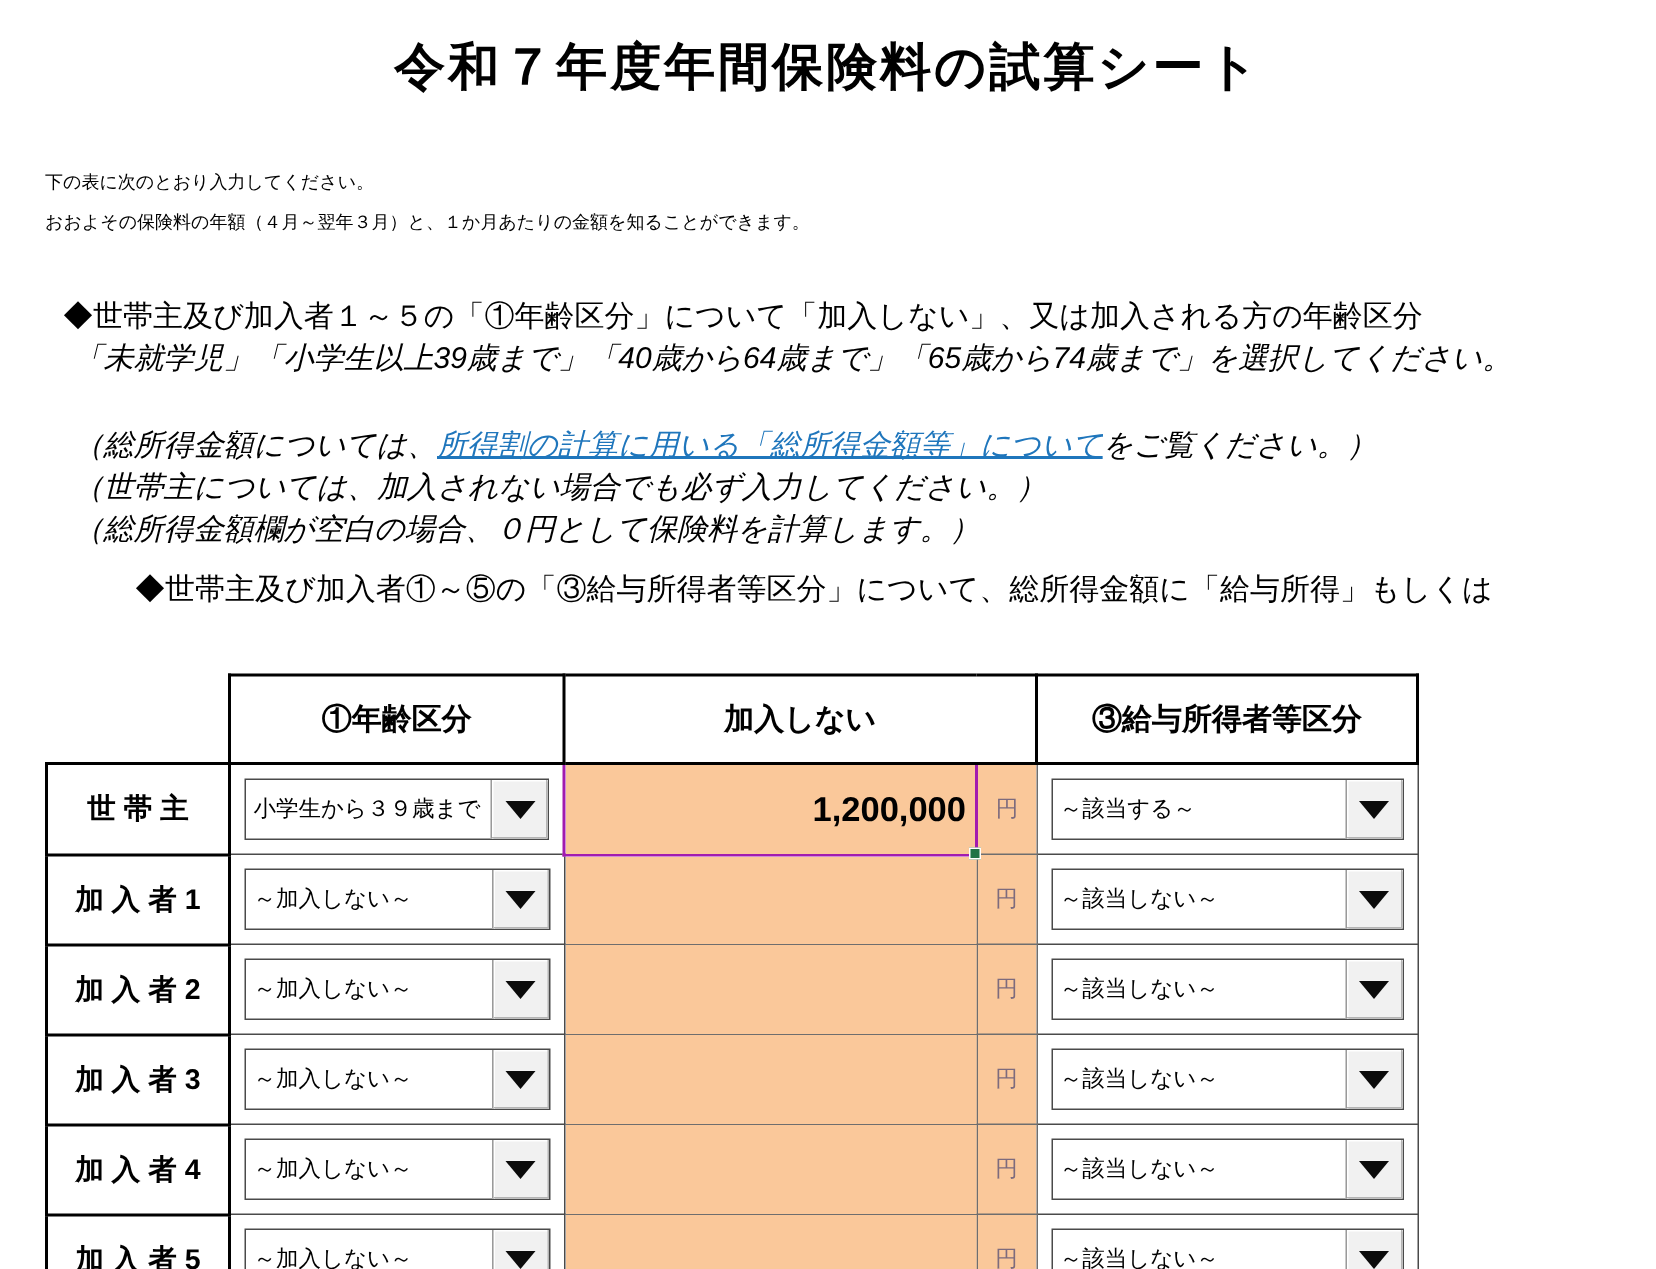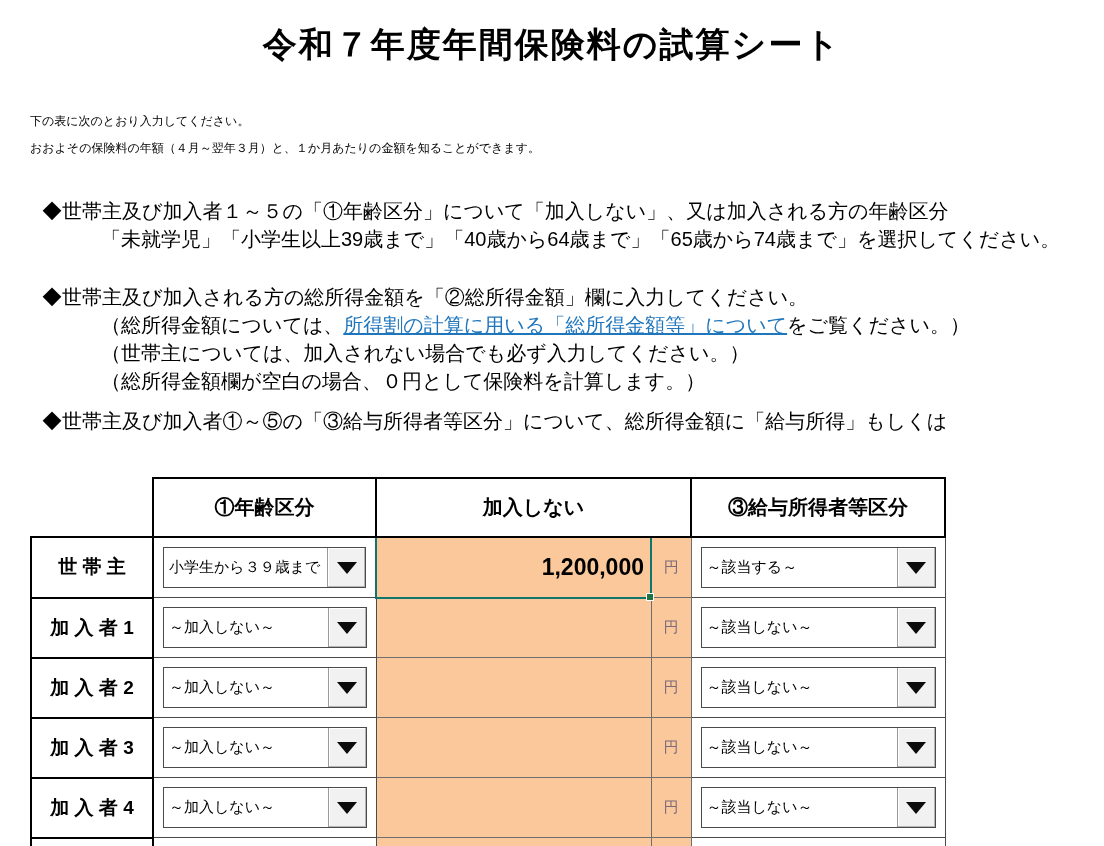--- a/index.html
+++ b/index.html
@@ -5,43 +5,43 @@
   * { margin:0; padding:0; box-sizing:border-box; }
   html,body { width:1104px; height:846px; background:#ffffff; color:#000;
               font-family:"Liberation Sans", sans-serif; overflow:hidden; }
 
   .title { margin-top:22px; text-align:center; font-size:34px; font-weight:bold; letter-spacing:2px; }
 
   .intro { margin:40px 0 0 30px; font-size:12px; line-height:27px; }
 
   .bullet { font-size:20px; line-height:28px; }
   .bullet .l1 { margin-left:42px; }
-  .bullet .l2 { margin-left:101px; }
+  .bullet .l2 { margin-left:49px;font-style:italic; }
   .b1 { margin-top:35px; }
   .b2 { margin-top:30px; }
-  .b3 { margin-top:12px; }
+  .b3 { margin-top:12px;padding-left:48px; }
 
   a.doclink { color:#1F76BC; text-decoration:underline; cursor:pointer; }
 
   table.sheet { border-collapse:collapse; margin:42px 0 0 30px; table-layout:fixed; }
   col.c-label { width:122px; } col.c-age { width:223px; }
   col.c-amount { width:275px; } col.c-yen { width:40px; } col.c-cat { width:254px; }
 
   tr.hdr { height:59px; }
   tr.row { height:49px; }
 
   th.h { border:2px solid #000; background:#fff; font-size:20px; font-weight:bold; text-align:center; }
   td.corner { border:none; background:#fff; }
 
   th.rlabel { border:2px solid #000; background:#fff; font-size:19px; font-weight:bold; text-align:center; padding:0 4px; }
 
   td.cell { border:1px solid #4a4a4a; background:#fff; padding:6px; vertical-align:middle; }
   td.orange { background:#FAC89A; border:1px solid #6e6e6e; }
   td.amount { text-align:right; font-weight:bold; font-size:23px; padding-right:6px; position:relative; }
-  td.amount.selected { border:2px solid #0f766e;margin-left:32px; }
+  td.amount.selected { border:2px solid #a21caf;margin-left:32px; }
   .fill-handle { position:absolute; right:-4px; bottom:-4px; width:8px; height:8px;
                  background:#217346; border:1px solid #fff; z-index:3; }
   td.yen { text-align:center; font-size:15px; color:#7D6B7D; }
 
   .combo { display:flex; align-items:stretch; height:41px; margin:3px; border:1px solid #4a4a4a; background:#fff; cursor:pointer; }
   .combo-text { flex:1; display:flex; align-items:center; padding-left:5px; font-size:15px; white-space:nowrap; overflow:hidden; }
   .combo-btn { width:38px; background:#f1f1f1; border-left:1px solid #9a9a9a;
                box-shadow: inset -1px -1px 0 #b5b5b5, inset 1px 1px 0 #ffffff;
                display:flex; align-items:center; justify-content:center; cursor:pointer; }
   .arrow { width:0; height:0; border-left:10px solid transparent; border-right:10px solid transparent; border-top:12px solid #0b0b0b; }
@@ -55,21 +55,20 @@
   <div>下の表に次のとおり入力してください。</div>
   <div>おおよその保険料の年額（４月～翌年３月）と、１か月あたりの金額を知ることができます。</div>
 </div>
 
 <div class="bullet b1">
   <div class="l1">◆世帯主及び加入者１～５の「①年齢区分」について「加入しない」、又は加入される方の年齢区分</div>
   <div class="l2">「未就学児」「小学生以上39歳まで」「40歳から64歳まで」「65歳から74歳まで」を選択してください。</div>
 </div>
 
 <div class="bullet b2">
-  <div class="l1">◆世帯主及び加入される方の総所得金額を「②総所得金額」欄に入力してください。</div>
   <div class="l2">
     <span>（総所得金額については、</span><a class="doclink">所得割の計算に用いる「総所得金額等」について</a><span>をご覧ください。）</span>
   </div>
   <div class="l2">（世帯主については、加入されない場合でも必ず入力してください。）</div>
   <div class="l2">（総所得金額欄が空白の場合、０円として保険料を計算します。）</div>
 </div>
 
 <div class="bullet b3">
   <div class="l1">◆世帯主及び加入者①～⑤の「③給与所得者等区分」について、総所得金額に「給与所得」もしくは</div>
 </div>

